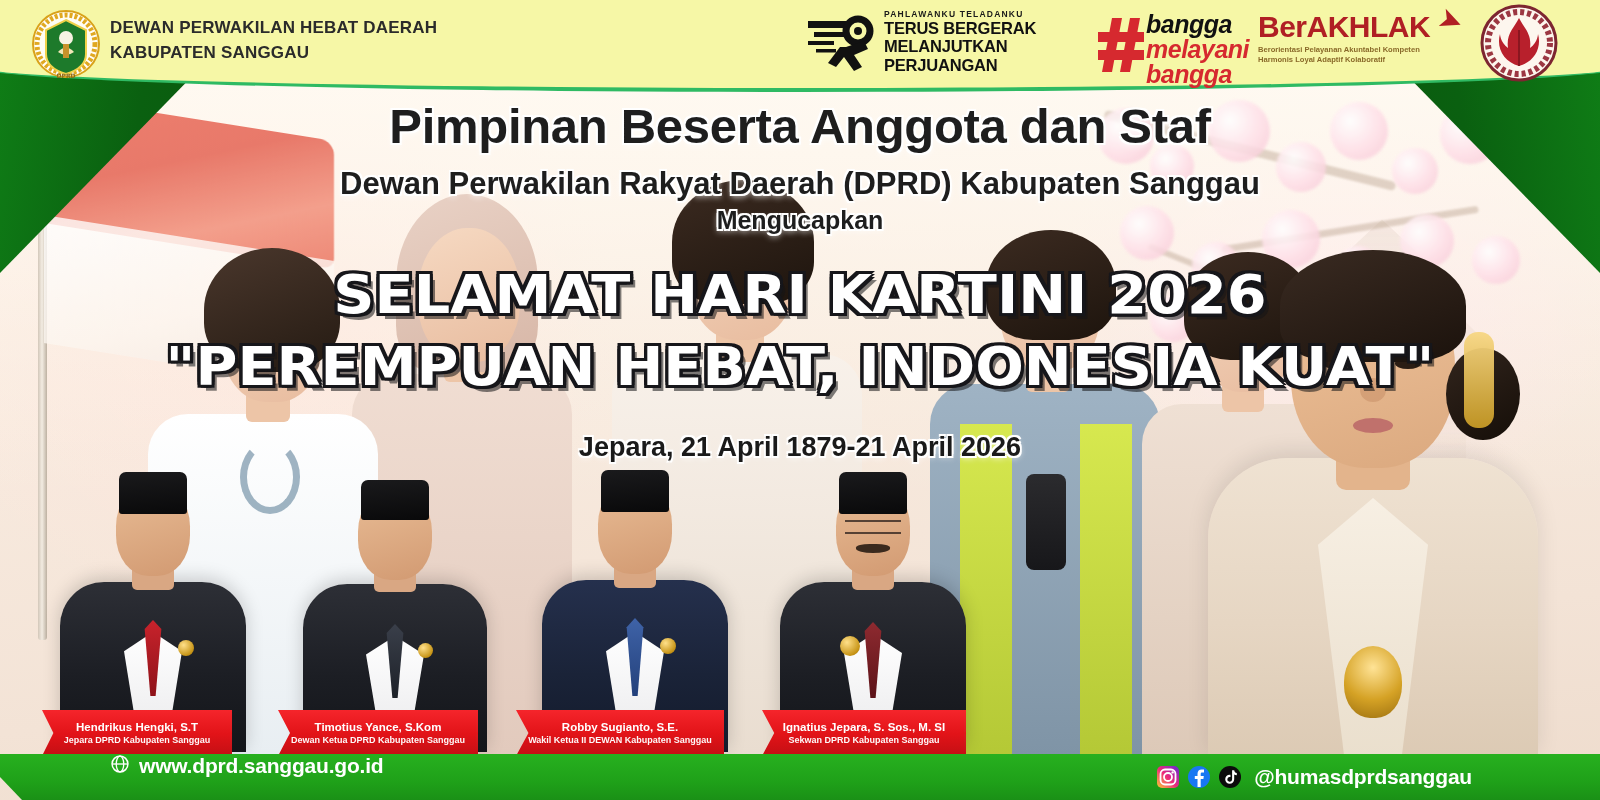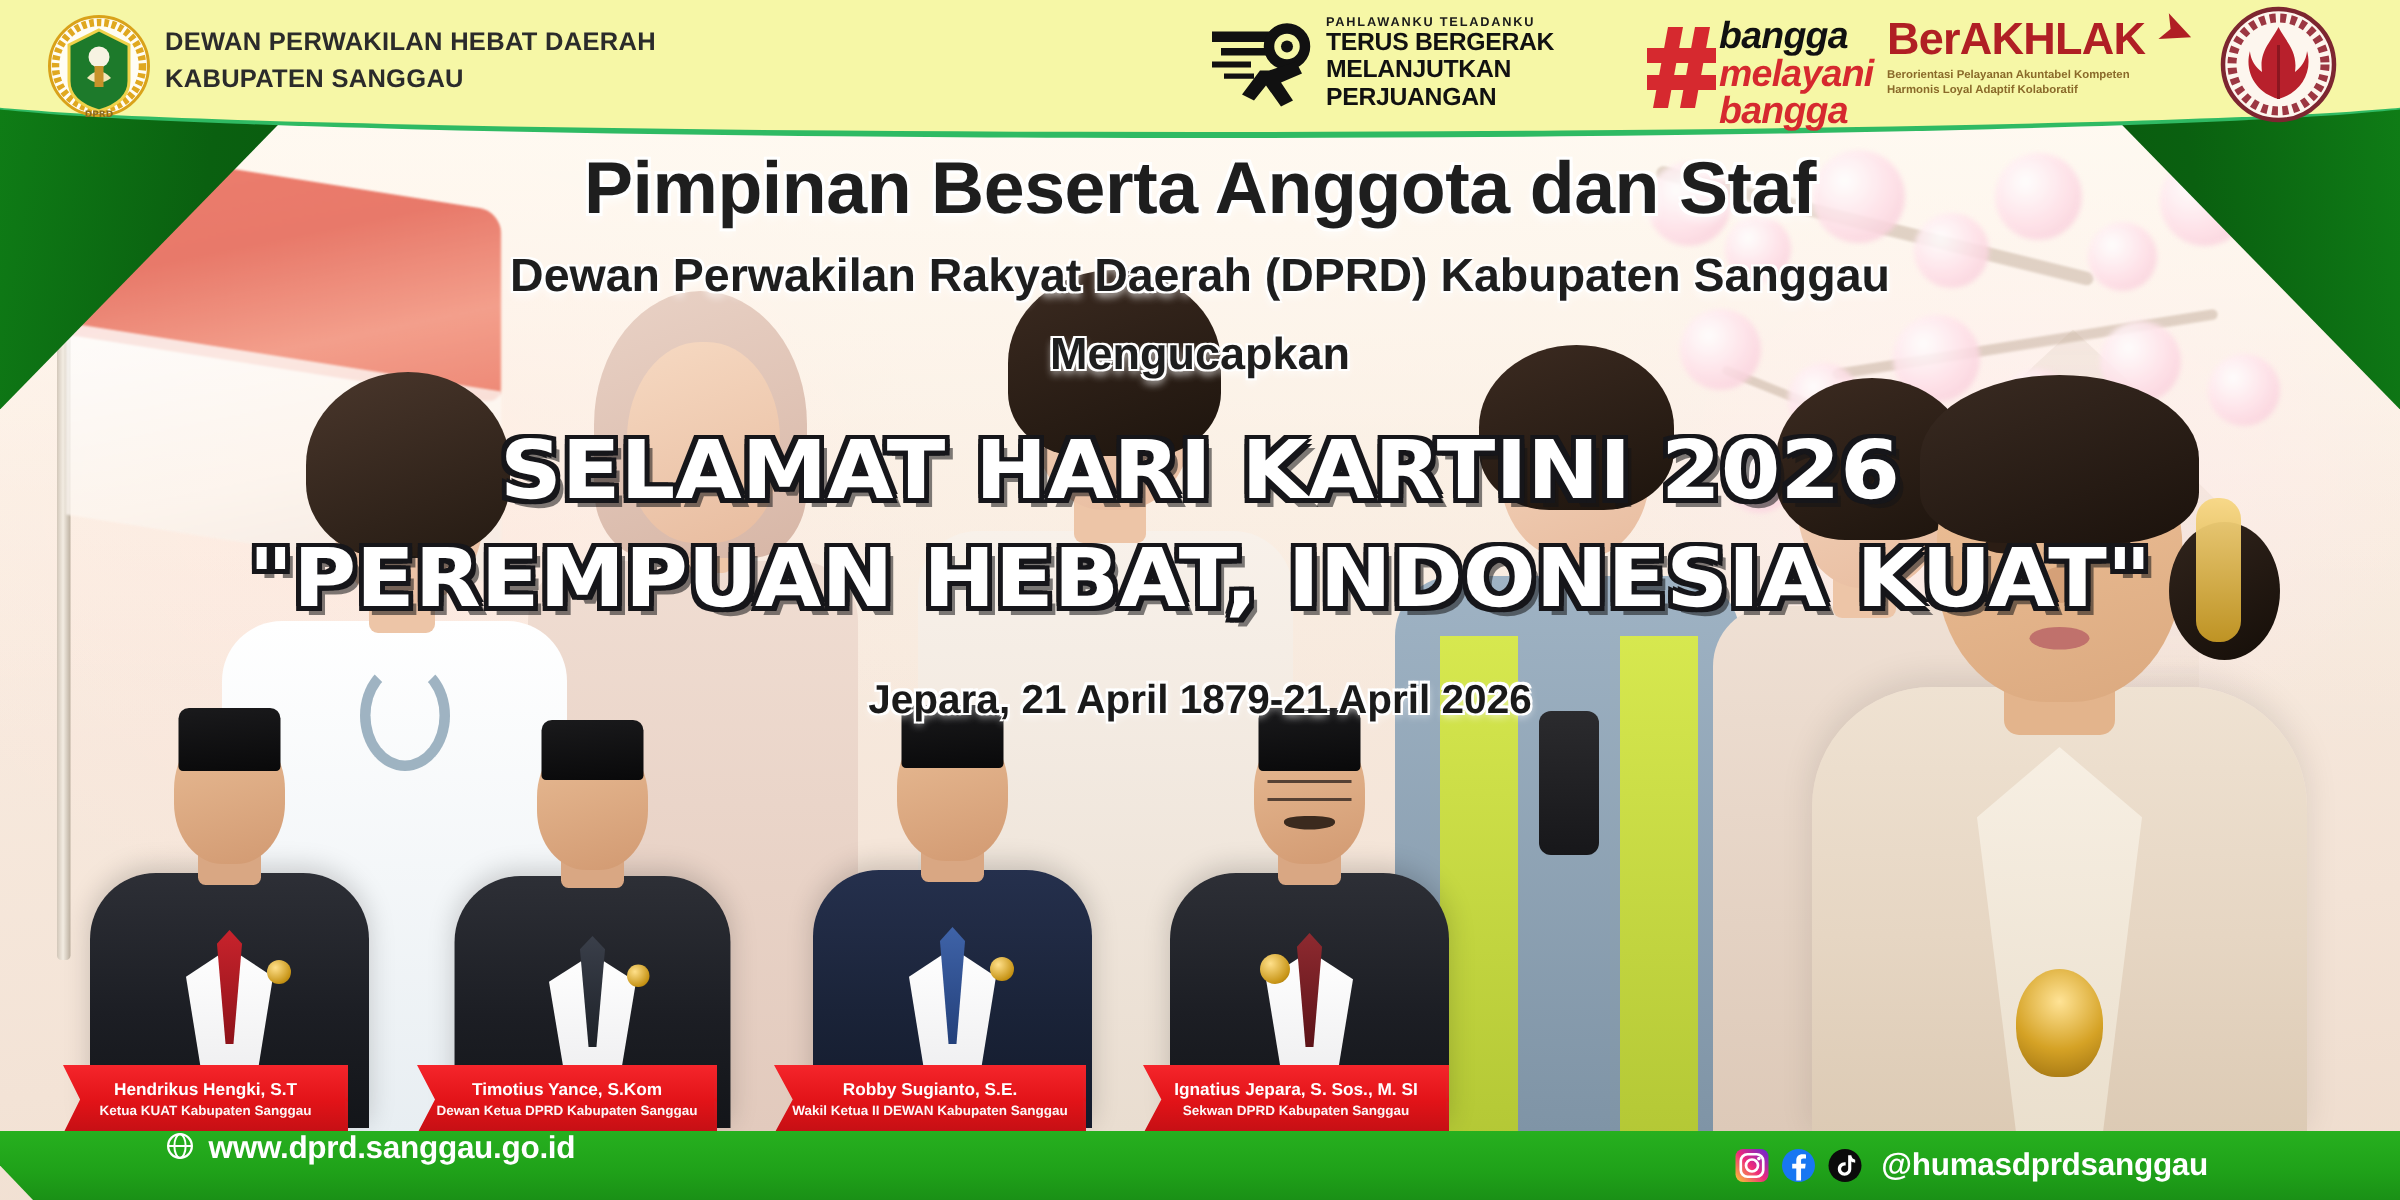--- a/index.html
+++ b/index.html
@@ -229,24 +229,24 @@
   .t-line1 {
     font-size:49px; font-weight:bold; color:#1e1e1e; letter-spacing:-.3px;
     text-shadow: -2px -2px 0 #fff, 2px -2px 0 #fff, -2px 2px 0 #fff, 2px 2px 0 #fff,
                   0 3px 7px rgba(255,255,255,.9);
     margin-bottom:12px;
   }
   .t-line2 {
     font-size:31px; font-weight:bold; color:#1e1e1e;
     text-shadow: -1.6px -1.6px 0 #fff, 1.6px -1.6px 0 #fff, -1.6px 1.6px 0 #fff, 1.6px 1.6px 0 #fff,
                   0 3px 6px rgba(255,255,255,.9);
-    margin-bottom:18px;
+    margin-bottom:4px;
   }
   .t-line3 {
-    font-size:30px; font-weight:bold; color:#1e1e1e;
+    font-size:25px; font-weight:bold; color:#1e1e1e;
     text-shadow: -1.6px -1.6px 0 #fff, 1.6px -1.6px 0 #fff, -1.6px 1.6px 0 #fff, 1.6px 1.6px 0 #fff,
                   0 3px 6px rgba(255,255,255,.9);
     margin-bottom:28px;
   }
   .t-head {
     font-size:54px; font-weight:bold; color:#ffffff; letter-spacing:0px;
     font-family:"DejaVu Sans", sans-serif;
     -webkit-text-stroke:0px;
     text-shadow:
       -3px -3px 0 #16161a, 3px -3px 0 #16161a, -3px 3px 0 #16161a, 3px 3px 0 #16161a,
@@ -524,21 +524,21 @@
     <div class="t-line2">Dewan Perwakilan Rakyat Daerah (DPRD) Kabupaten Sanggau</div>
     <div class="t-line3">Mengucapkan</div>
     <div class="t-head">SELAMAT HARI KARTINI 2026</div>
     <div class="t-head second">"PEREMPUAN HEBAT, INDONESIA KUAT"</div>
     <div class="t-date">Jepara, 21 April 1879-21 April 2026</div>
   </div>
 
   <div class="ribbons">
     <div class="ribbon" style="left:42px;width:190px;">
       <div class="rb-name">Hendrikus Hengki, S.T</div>
-      <div class="rb-role">Ketua KUAT Kabupaten Sanggau</div>
+      <div class="rb-role">Jepara DPRD Kabupaten Sanggau</div>
     </div>
     <div class="ribbon" style="left:278px;width:200px;">
       <div class="rb-name">Timotius Yance, S.Kom</div>
       <div class="rb-role">Dewan Ketua DPRD Kabupaten Sanggau</div>
     </div>
     <div class="ribbon" style="left:516px;width:208px;">
       <div class="rb-name">Robby Sugianto, S.E.</div>
       <div class="rb-role">Wakil Ketua II DEWAN Kabupaten Sanggau</div>
     </div>
     <div class="ribbon" style="left:762px;width:204px;">

